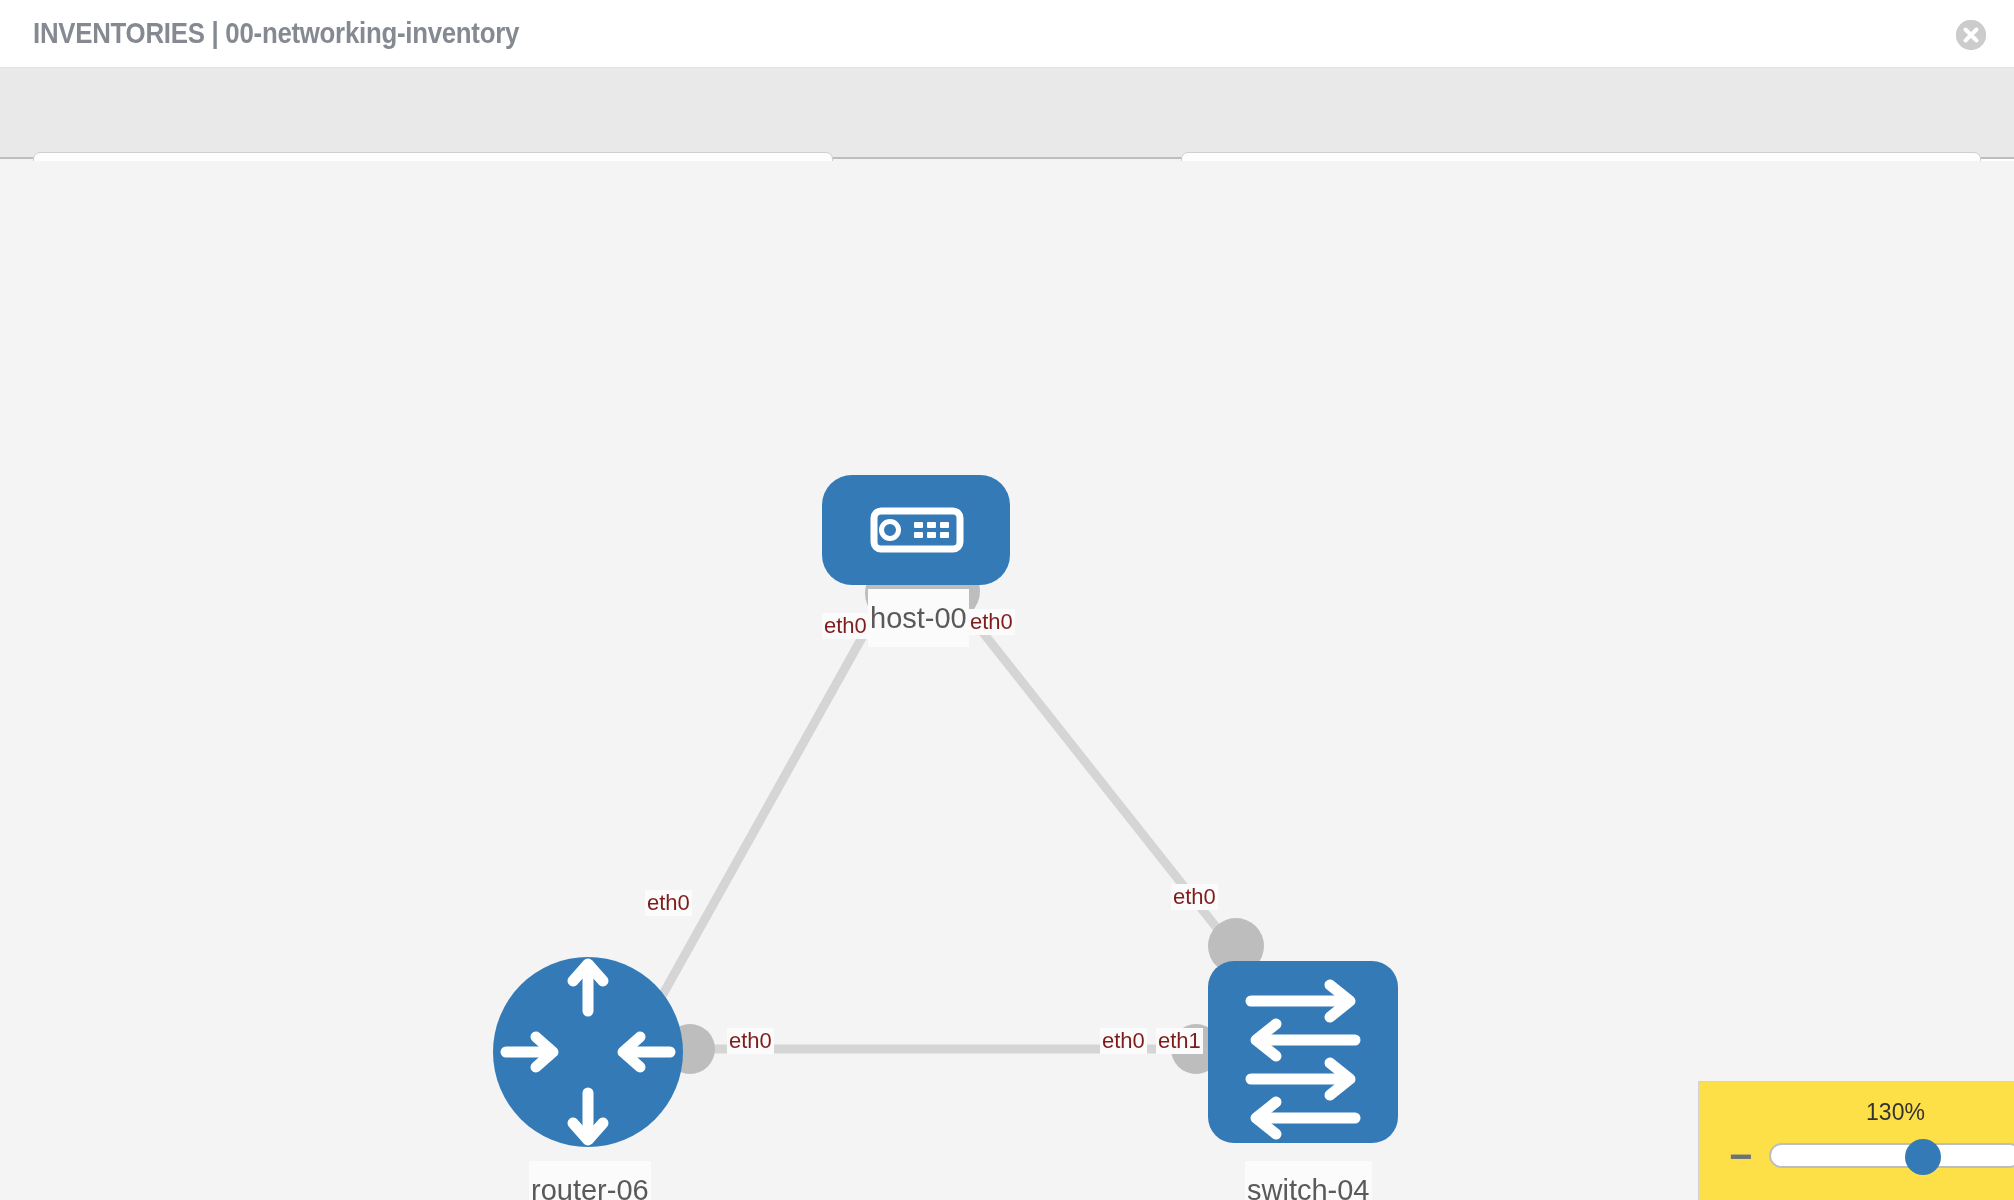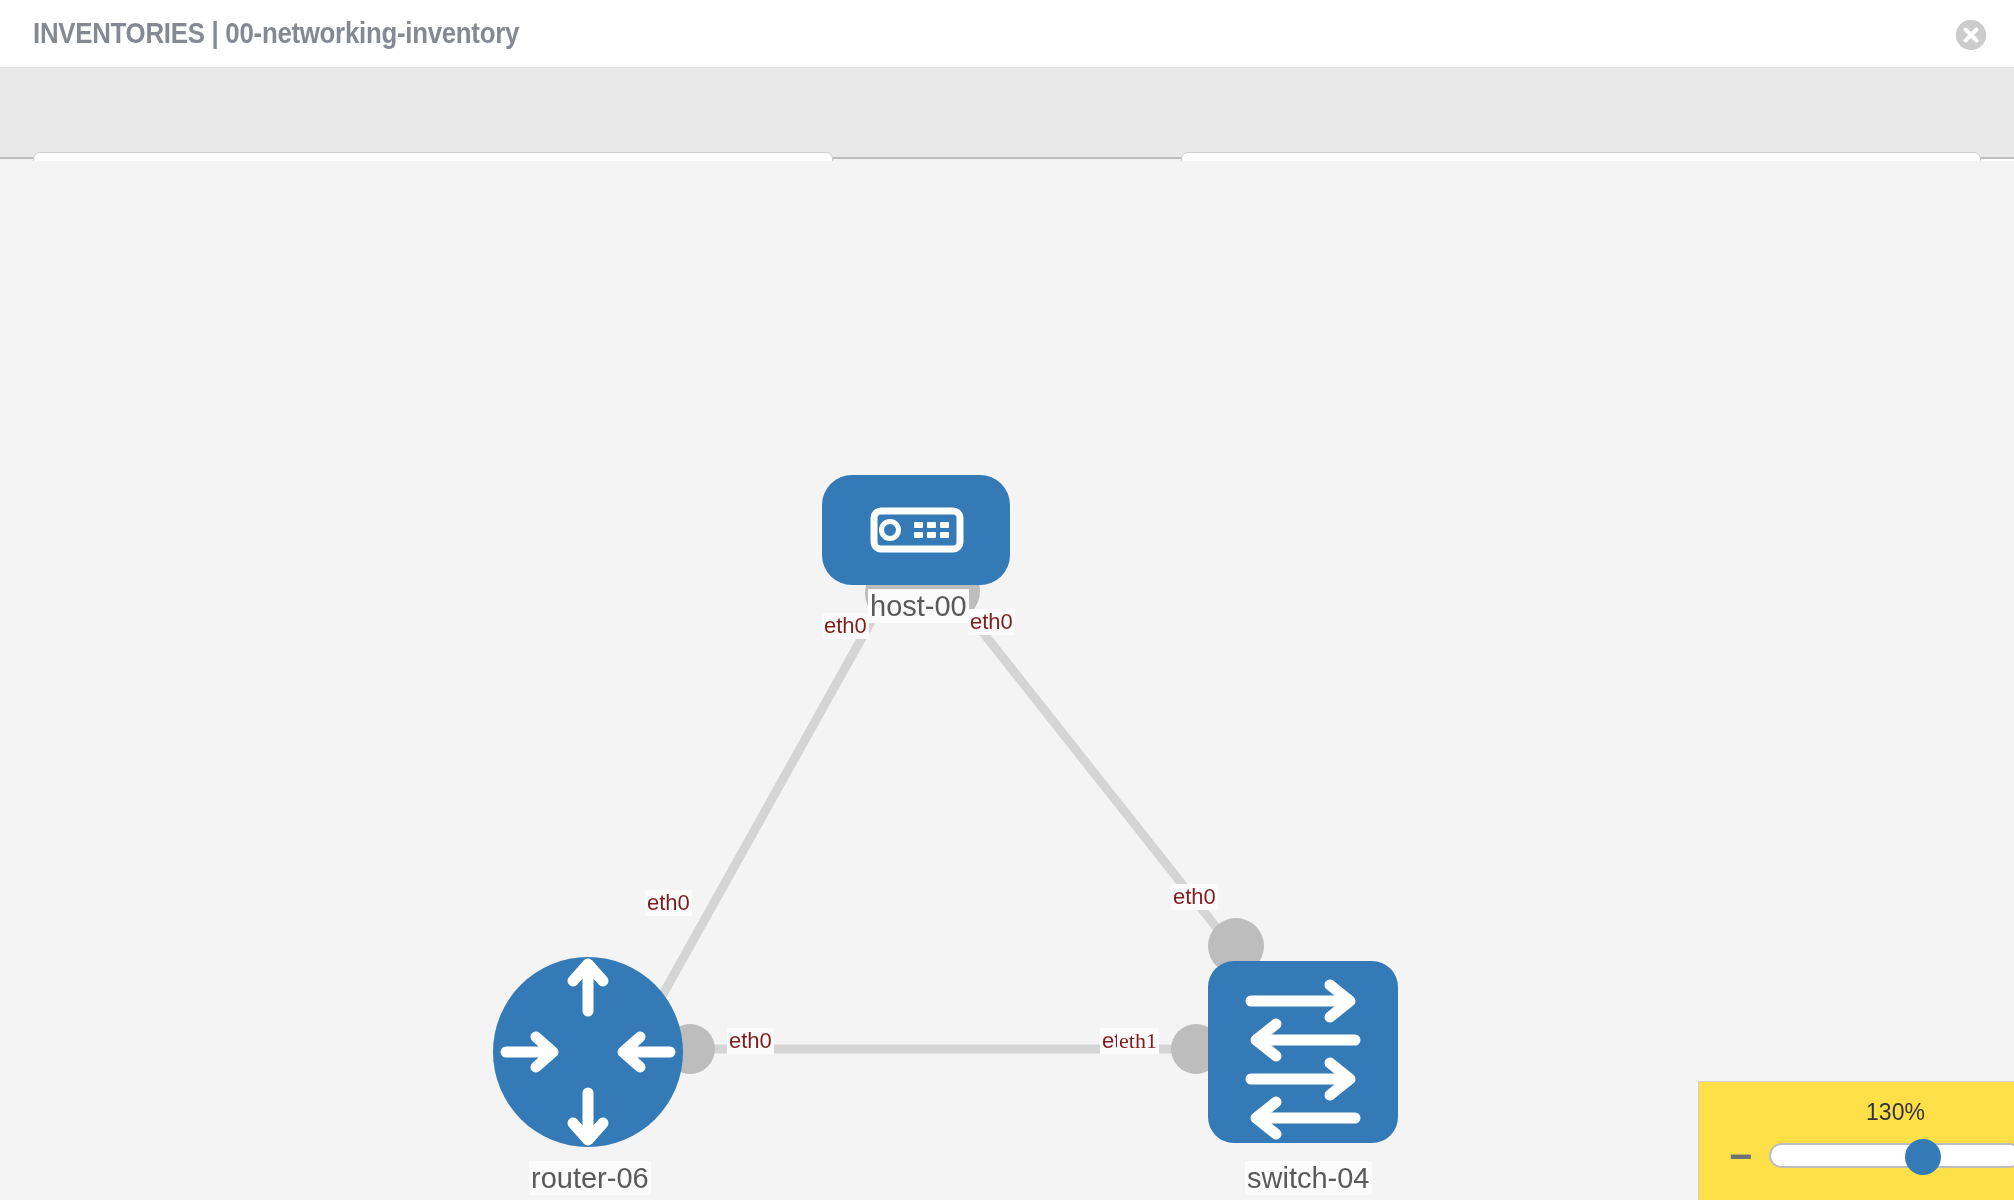--- a/index.html
+++ b/index.html
@@ -103,21 +103,21 @@
   }
   #topo-svg { position: absolute; top: 0; left: 0; }
 
   
   .node-label {
     position: absolute;
     background: #fbfbfb;
     color: #5a5a5a;
     font-size: 29px;
     white-space: nowrap;
-    padding: 0 2px;
+    padding: 12px 2px;
     line-height: 34px;
   }
   .iface-label {
     position: absolute;
     background: #fbfbfb;
     color: #7f1d1d;
     font-size: 22px;
     white-space: nowrap;
     padding: 0 2px;
     line-height: 26px;
@@ -304,21 +304,21 @@
     <span class="iface-label" style="left:968px; top:448px;">eth0</span>
 
     <span class="iface-label" style="left:645px; top:729px;">eth0</span>
 
     <span class="iface-label" style="left:1171px; top:723px;">eth0</span>
 
     <span class="iface-label" style="left:727px; top:867px;">eth0</span>
 
     <span class="iface-label" style="left:1100px; top:867px;">eth0</span>
 
-    <span class="iface-label" style="left:1117px; top:867px;font-family:Liberation Serif, serif;">eth1</span>
+    <span class="iface-label" style="left:1156px; top:867px;">eth1</span>
   </div>
 
   <div class="zoom-panel">
     <div class="zoom-value">130%</div>
     <div class="zoom-minus">−</div>
     <div class="zoom-track">
       <div class="zoom-handle" id="zoom-handle" style="left: 133.8px;"></div>
     </div>
     <div class="zoom-plus">+</div>
   </div>

